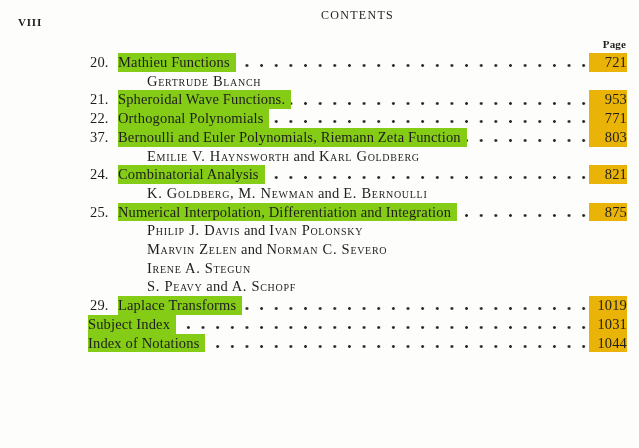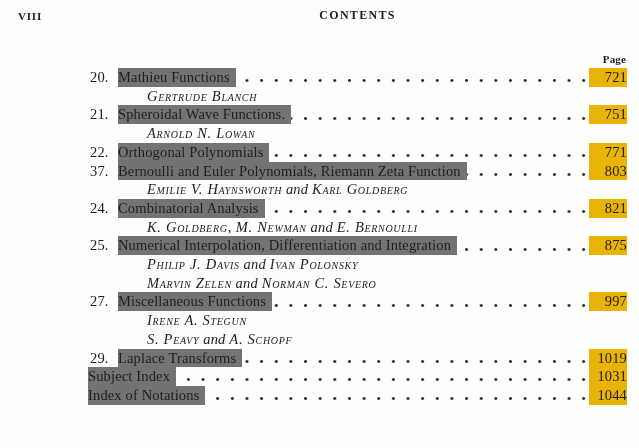--- a/index.html
+++ b/index.html
@@ -11,39 +11,39 @@
     height: 448px;
     position: relative;
     background: #fdfdfc;
     color: #1e1e1e;
     font-family: "Liberation Serif", "DejaVu Serif", serif;
     overflow: hidden;
   }
   .folio {
     position: absolute;
     left: 18px;
-    top: 10px;
+    top: 16px;
     font-size: 11px;
     font-weight: 700;
     letter-spacing: 0.8px;
   }
   .contents-header {
     position: absolute;
     left: 88px;
     top: 8px;
     width: 539px;
     text-align: center;
     font-size: 12px;
-    font-weight: 700;
+    font-weight: 400;
     letter-spacing: 1.3px;
   }
   .toc {
     position: absolute;
     left: 88px;
-    top: 51px;
+    top: 36px;
     width: 539px;
     font-size: 14.5px;
     letter-spacing: 0.15px;
   }
   .page-col-label {
     text-align: right;
     font-size: 11px;
     font-weight: 700;
     line-height: 17px;
     padding-right: 1px;
@@ -71,36 +71,35 @@
   .toc-num {
     width: 30px;
     flex: 0 0 30px;
     padding-left: 2px;
     box-sizing: border-box;
     position: relative;
     background: #fdfdfc;
   }
   .toc-title {
     position: relative;
-    background: #737373;
+    background: #84cc16;
     padding-right: 6px;
   }
   .toc-page {
     position: relative;
     background: #eab308;
     margin-left: auto;
     padding-left: 8px;
     text-align: right;
     min-width: 30px;
   }
   .author-line {
     line-height: 18.7px;
     padding-left: 59px;
     white-space: nowrap;
-    font-style: italic;
   }
   .sc {
     font-variant: small-caps;
     letter-spacing: 0.7px;
   }
   .author-sep {
     letter-spacing: 0.2px;
   }
 </style>
 </head>
@@ -117,23 +116,22 @@
         <span class="dotstrip"></span>
         <span class="toc-num">20.</span>
         <span class="toc-title">Mathieu Functions</span>
         <span class="toc-page">721</span>
       </div>
       <div class="author-line"><span class="sc">Gertrude Blanch</span></div>
       <div class="toc-row">
         <span class="dotstrip"></span>
         <span class="toc-num">21.</span>
         <span class="toc-title">Spheroidal Wave Functions.</span>
-        <span class="toc-page">751</span>
+        <span class="toc-page">953</span>
       </div>
-      <div class="author-line"><span class="sc">Arnold N. Lowan</span></div>
       <div class="toc-row">
         <span class="dotstrip"></span>
         <span class="toc-num">22.</span>
         <span class="toc-title">Orthogonal Polynomials</span>
         <span class="toc-page">771</span>
       </div>
       <div class="toc-row">
         <span class="dotstrip"></span>
         <span class="toc-num">37.</span>
         <span class="toc-title">Bernoulli and Euler Polynomials, Riemann Zeta Function</span>
@@ -148,26 +146,20 @@
       </div>
       <div class="author-line"><span class="sc">K. Goldberg,</span><span class="author-sep"> </span><span class="sc">M. Newman</span><span class="author-sep"> and </span><span class="sc">E. Bernoulli</span></div>
       <div class="toc-row">
         <span class="dotstrip"></span>
         <span class="toc-num">25.</span>
         <span class="toc-title">Numerical Interpolation, Differentiation and Integration</span>
         <span class="toc-page">875</span>
       </div>
       <div class="author-line"><span class="sc">Philip J. Davis</span><span class="author-sep"> and </span><span class="sc">Ivan Polonsky</span></div>
       <div class="author-line"><span class="sc">Marvin Zelen</span><span class="author-sep"> and </span><span class="sc">Norman C. Severo</span></div>
-      <div class="toc-row">
-        <span class="dotstrip"></span>
-        <span class="toc-num">27.</span>
-        <span class="toc-title">Miscellaneous Functions</span>
-        <span class="toc-page">997</span>
-      </div>
       <div class="author-line"><span class="sc">Irene A. Stegun</span></div>
       <div class="author-line"><span class="sc">S. Peavy</span><span class="author-sep"> and </span><span class="sc">A. Schopf</span></div>
       <div class="toc-row">
         <span class="dotstrip"></span>
         <span class="toc-num">29.</span>
         <span class="toc-title">Laplace Transforms</span>
         <span class="toc-page">1019</span>
       </div>
       <div class="toc-row">
         <span class="dotstrip"></span>

